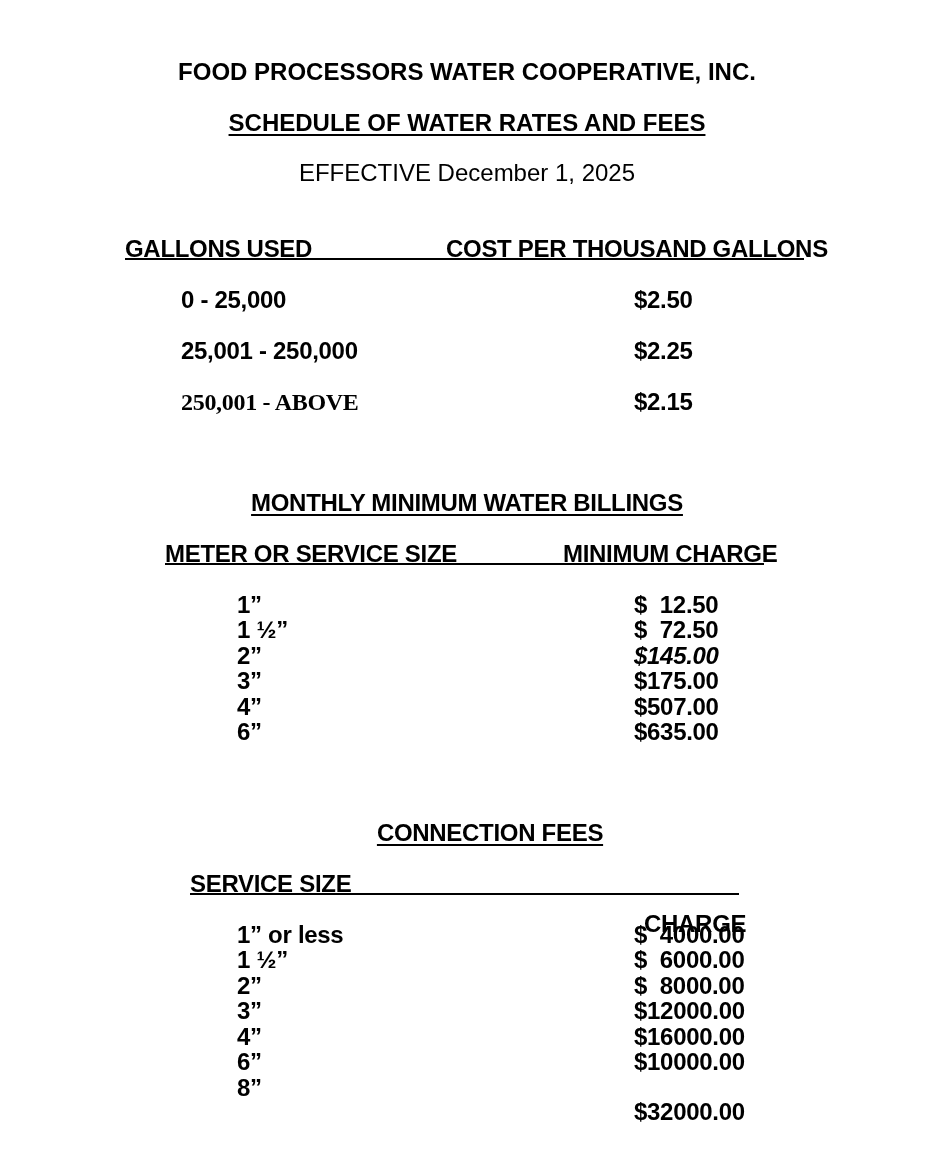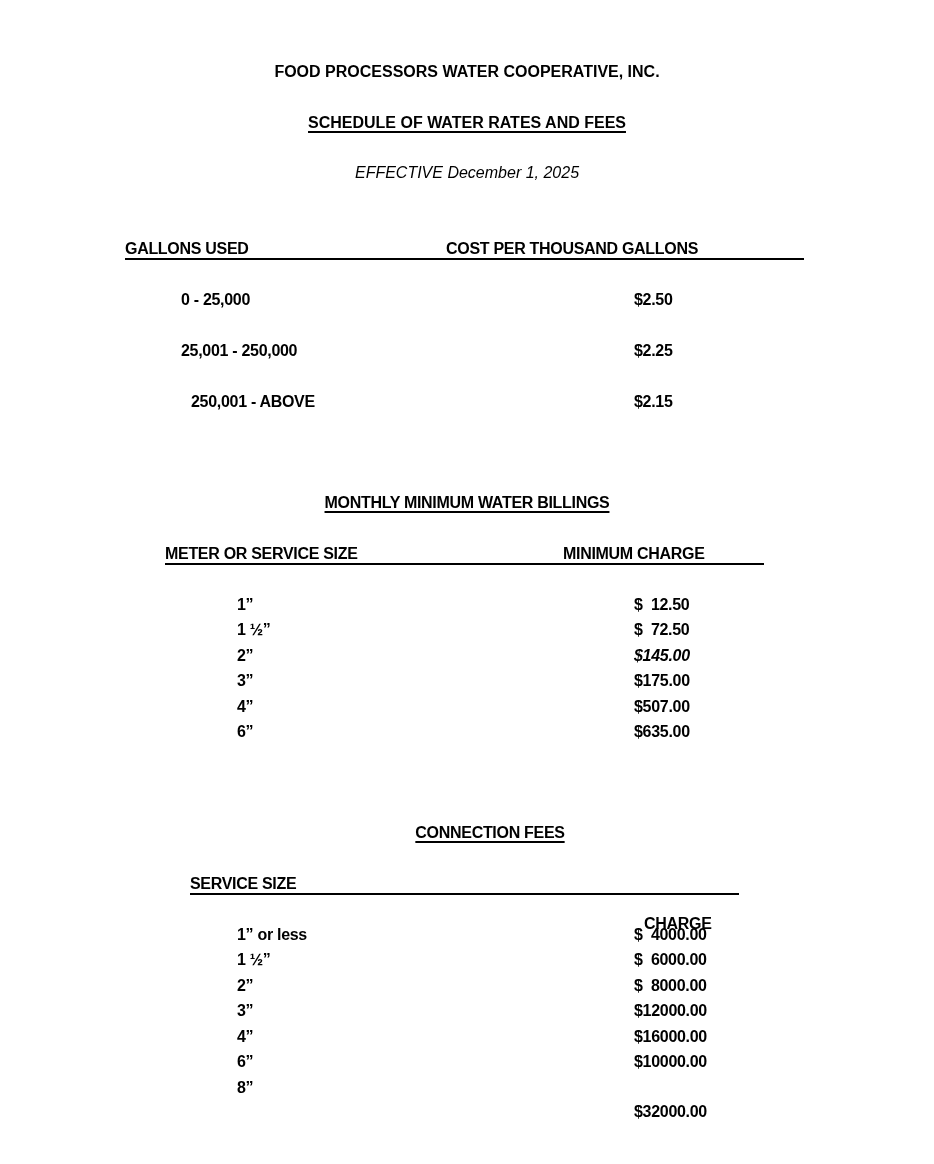--- a/index.html
+++ b/index.html
@@ -4,41 +4,41 @@
   <style>
     html, body { margin: 0; padding: 0; background: #ffffff; }
     body {
       width: 934px; height: 1164px; position: relative; overflow: hidden;
       font-family: "Liberation Sans", sans-serif; color: #000000;
     }
     .abs { position: absolute; white-space: pre; }
     .b { font-weight: bold; }
     .center { text-align: center; left: 0; width: 934px; }
     .u { text-decoration: underline; text-underline-offset: 3px; text-decoration-thickness: 2px; }
-    .t20 { font-size: 16px; line-height: 24px; }
+    .t20 { font-size: 24px; line-height: 24px; }
     .hdr-line { position: absolute; height: 2px; background: #000; }
     .cond { letter-spacing: -0.3px; }
   </style>
 </head>
 <body>
 
 <div class="abs center b t20" style="top:60px;">FOOD PROCESSORS WATER COOPERATIVE, INC.</div>
 <div class="abs center b t20" style="top:111px;"><span class="u">SCHEDULE OF WATER RATES AND FEES</span></div>
-<div class="abs center t20" style="top:161px;font-style:italic;">EFFECTIVE December 1, 2025</div>
+<div class="abs center t20" style="top:161px;">EFFECTIVE December 1, 2025</div>
 
 <div>
   <div class="abs b t20 cond" style="left:125px; top:237px;">GALLONS USED</div>
   <div class="abs b t20 cond" style="left:446px; top:237px;">COST PER THOUSAND GALLONS</div>
   <div class="hdr-line" style="left:125px; top:258px; width:679px;"></div>
 
   <div class="abs b t20 cond" style="left:181px; top:288px;">0 - 25,000</div>
   <div class="abs b t20 cond" style="left:634px; top:288px;">$2.50</div>
   <div class="abs b t20 cond" style="left:181px; top:339px;">25,001 - 250,000</div>
   <div class="abs b t20 cond" style="left:634px; top:339px;">$2.25</div>
-  <div class="abs b t20 cond" style="left:191px; top:390px;">250,001 - ABOVE</div>
+  <div class="abs b t20 cond" style="left:181px; top:390px;font-family:Liberation Serif, serif;">250,001 - ABOVE</div>
   <div class="abs b t20 cond" style="left:634px; top:390px;">$2.15</div>
 </div>
 
 <div>
   <div class="abs center b t20 cond" style="top:491px;"><span class="u">MONTHLY MINIMUM WATER BILLINGS</span></div>
   <div class="abs b t20 cond" style="left:165px; top:542px;">METER OR SERVICE SIZE</div>
   <div class="abs b t20 cond" style="left:563px; top:542px;">MINIMUM CHARGE</div>
   <div class="hdr-line" style="left:165px; top:563px; width:599px;"></div>
 
   <div class="abs b t20 cond" style="left:237px; top:593px;">1”</div>

